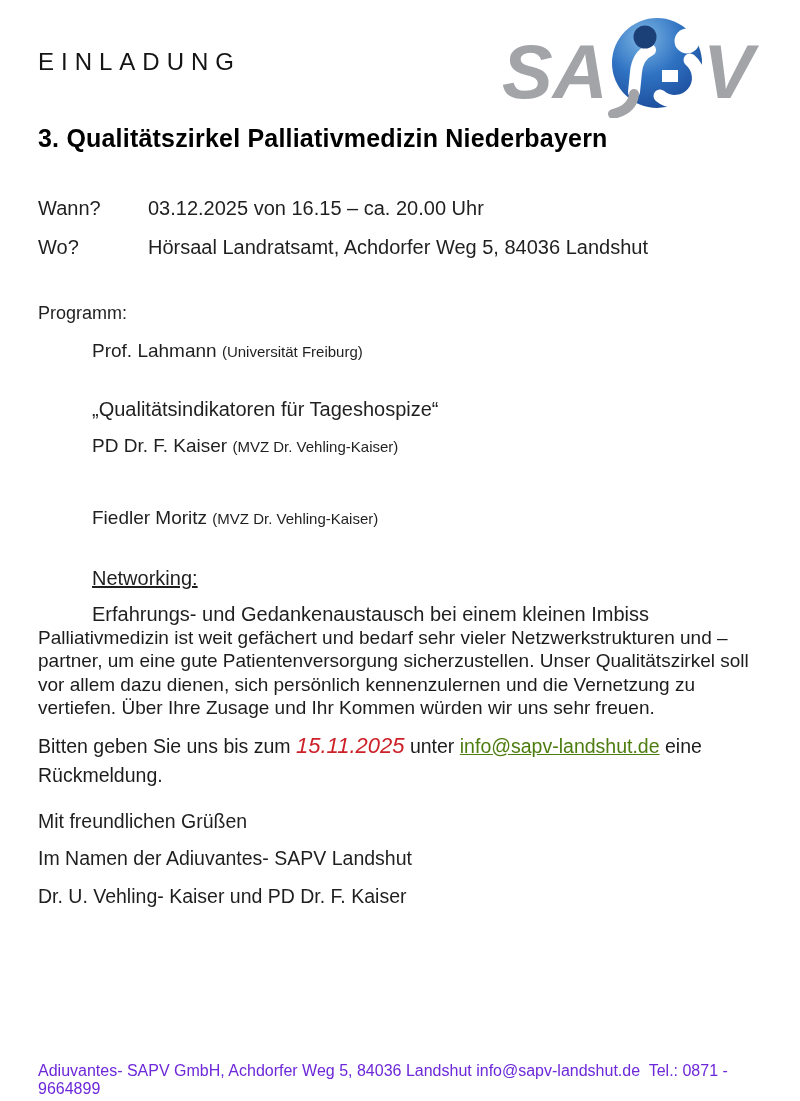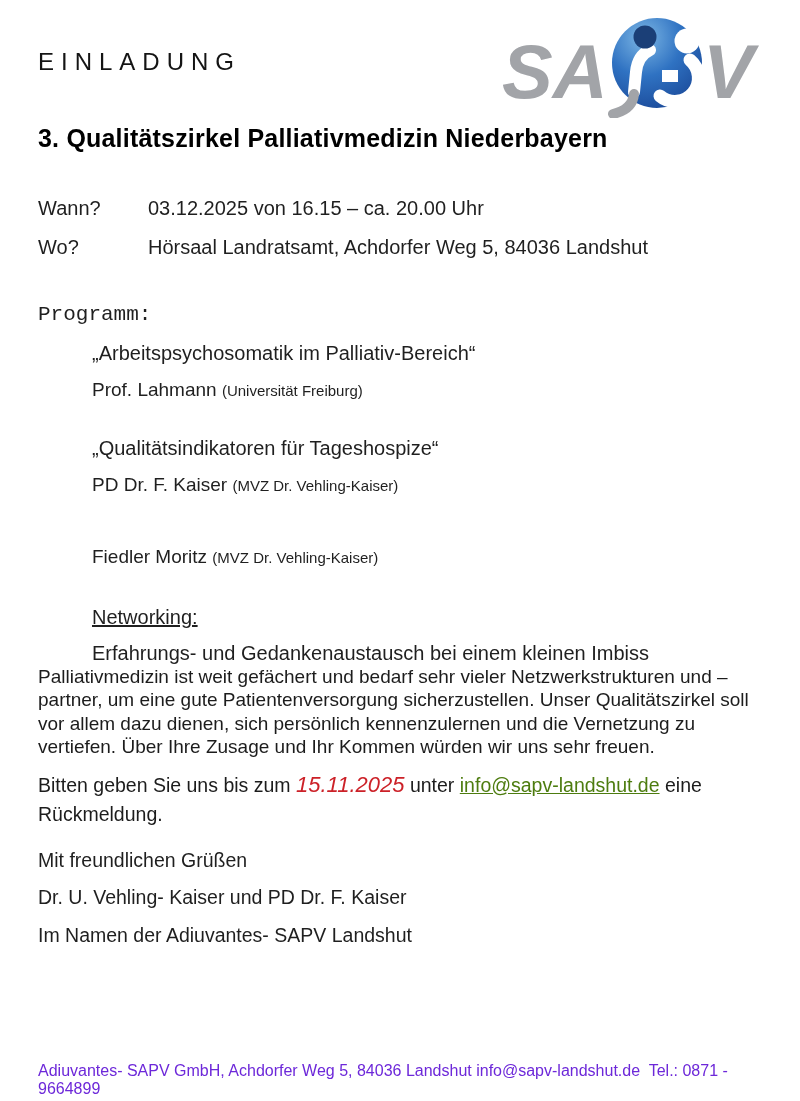--- a/index.html
+++ b/index.html
@@ -32,21 +32,21 @@
     letter-spacing: 0.2px;
   }
 
   
   .details { margin-top: 44px; font-size: 20px; }
   .detail-row { display: flex; margin-bottom: 16px; }
   .detail-label { width: 110px; flex: 0 0 auto; }
   .detail-value { flex: 1; }
 
   
-  .program-heading { margin-top: 44px; font-size: 21px; font-family: Liberation Mono, monospace; }
+  .program-heading { margin-top: 44px; font-size: 18px; }
   .program-items { margin-left: 54px; }
   .program-item-title { font-size: 20px; }
   .pi-1 { margin-top: 16px; }
   .pi-2 { margin-top: 36px; }
   .pi-3 { margin-top: 50px; }
   .program-speaker { margin-top: 14px; font-size: 19px; }
   .program-affiliation { font-size: 15px; }
   .networking-label { margin-top: 38px; font-size: 20px; text-decoration: underline; }
   .networking-text { margin-top: 13px; font-size: 20px; }
 
@@ -124,21 +124,20 @@
       <span class="detail-label">Wo?</span>
       <span class="detail-value">Hörsaal Landratsamt, Achdorfer Weg 5, 84036 Landshut</span>
     </div>
   </div>
 
   <div class="program">
     <div class="program-heading">Programm:</div>
     <div class="program-items">
 
       <div class="program-item pi-1">
-        <div class="program-item-title">„Arbeitspsychosomatik im Palliativ-Bereich“</div>
         <div class="program-speaker"><span>Prof. Lahmann </span><span class="program-affiliation">(Universität Freiburg)</span></div>
       </div>
 
       <div class="program-item pi-2">
         <div class="program-item-title">„Qualitätsindikatoren für Tageshospize“</div>
         <div class="program-speaker"><span>PD Dr. F. Kaiser </span><span class="program-affiliation">(MVZ Dr. Vehling-Kaiser)</span></div>
       </div>
 
       <div class="program-item pi-3">
         <div class="program-speaker"><span>Fiedler Moritz </span><span class="program-affiliation">(MVZ Dr. Vehling-Kaiser)</span></div>
@@ -156,19 +155,19 @@
     <div>vertiefen. Über Ihre Zusage und Ihr Kommen würden wir uns sehr freuen.</div>
   </div>
 
   <div class="rsvp">
     <div><span>Bitten geben Sie uns bis zum </span><span class="rsvp-date">15.11.2025</span><span> unter </span><a class="rsvp-email">info@sapv-landshut.de</a><span> eine</span></div>
     <div>Rückmeldung.</div>
   </div>
 
   <div class="closing">
     <div class="closing-line">Mit freundlichen Grüßen</div>
+    <div class="closing-line">Im Namen der Adiuvantes- SAPV Landshut</div>
     <div class="closing-line">Dr. U. Vehling- Kaiser und PD Dr. F. Kaiser</div>
-    <div class="closing-line">Im Namen der Adiuvantes- SAPV Landshut</div>
   </div>
 
   <div class="footer">Adiuvantes- SAPV GmbH, Achdorfer Weg 5, 84036 Landshut info@sapv-landshut.de  Tel.: 0871 - 9664899</div>
 
 </div>
 
 </body></html>

